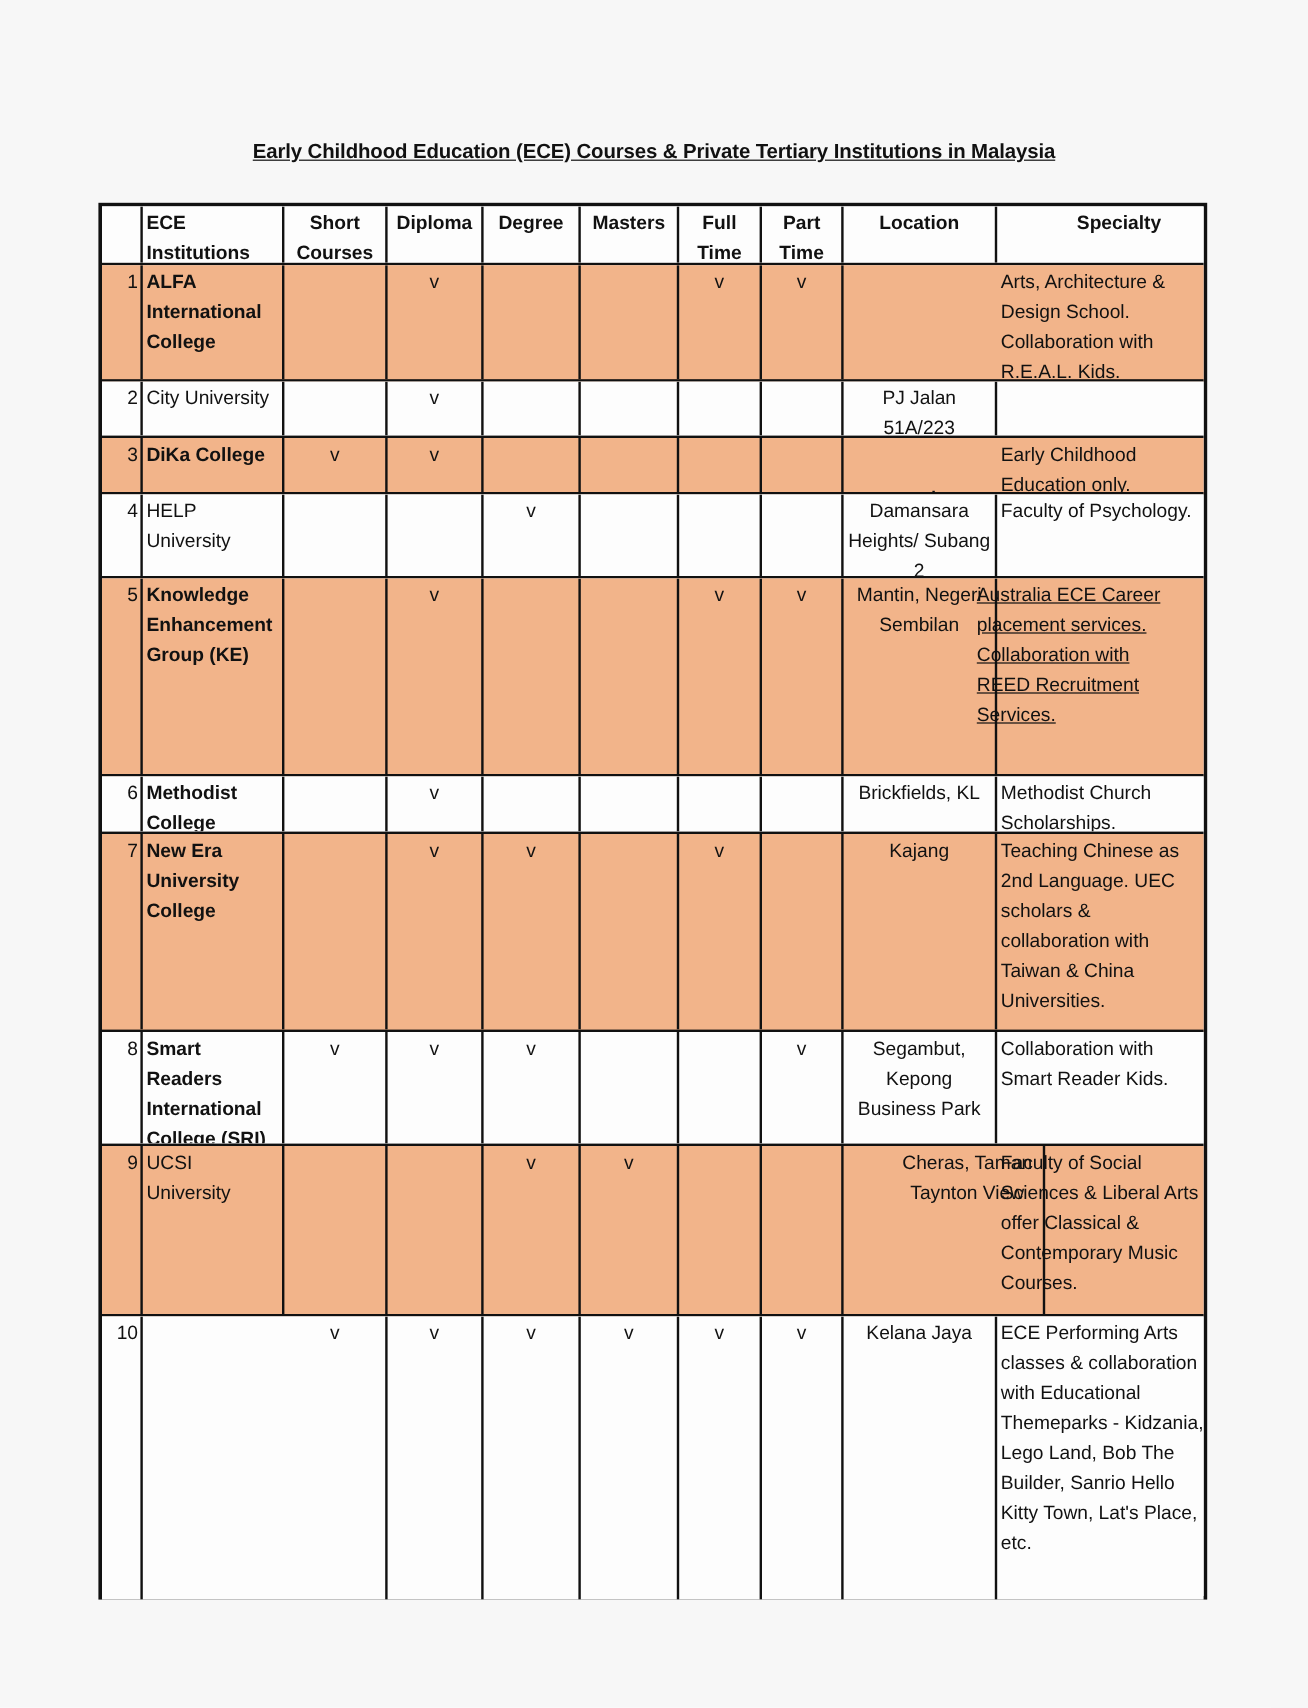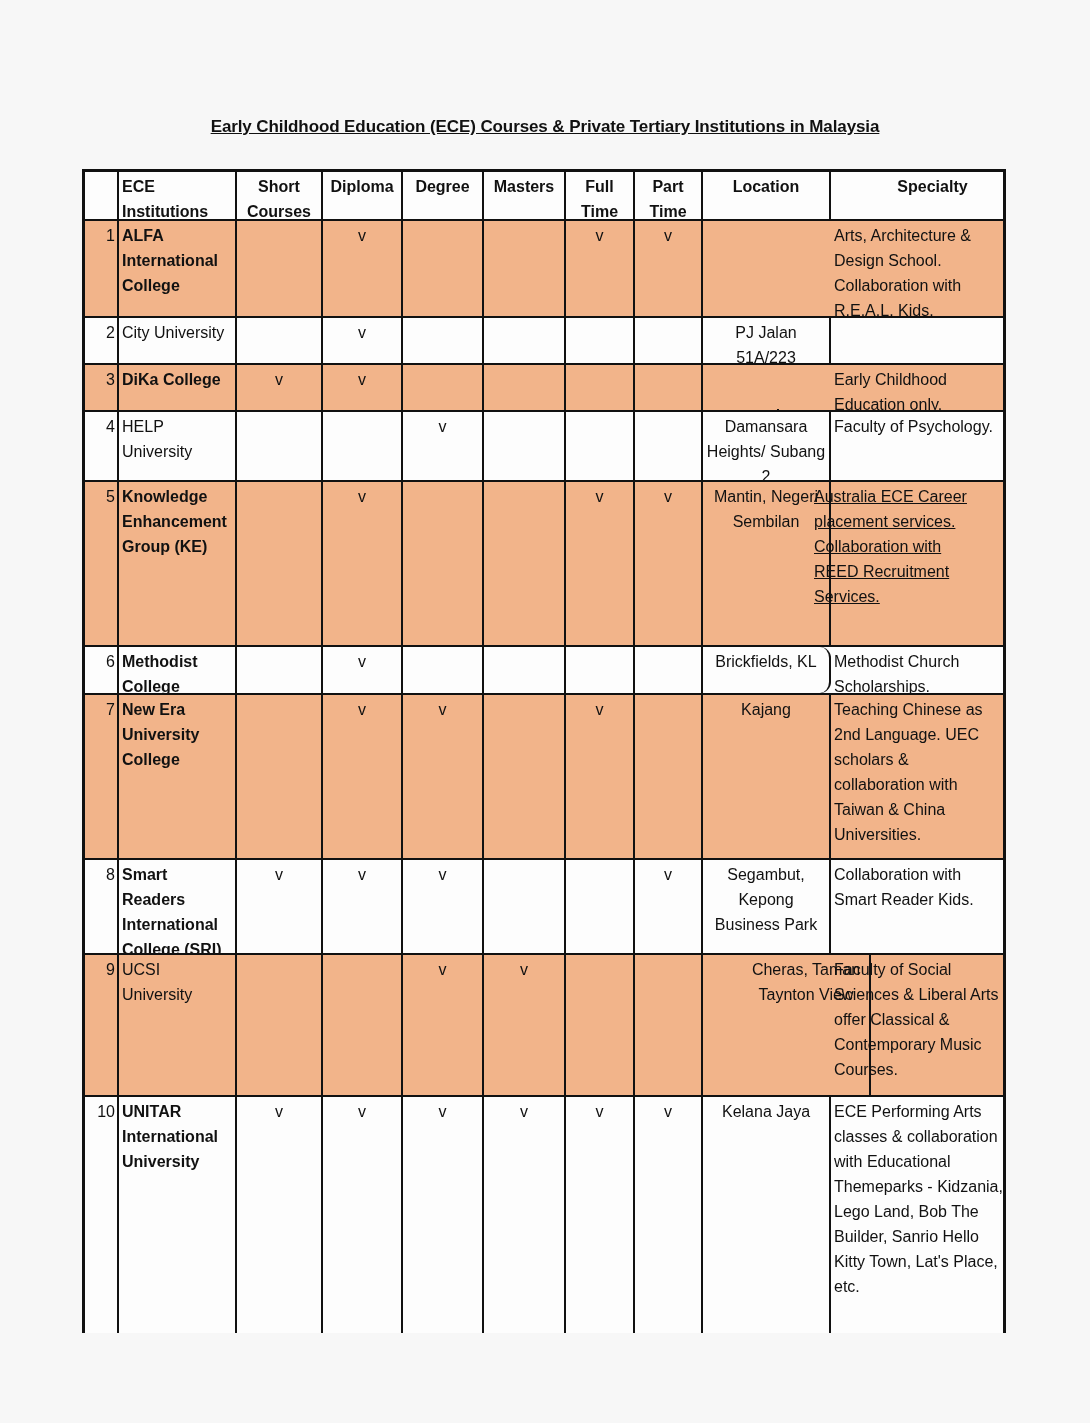--- a/index.html
+++ b/index.html
@@ -115,21 +115,21 @@
 </div>
     <div class="row plain" style="top: 475px; height: 48px;">
   <div class="cell c-num" style="left:0;width:34px;">6</div>
   <div class="cell c-left bold" style="left:34px;width:118px;">Methodist College</div>
   <div class="cell c-center" style="left:152px;width:86px;"></div>
   <div class="cell c-center" style="left:238px;width:80px;">v</div>
   <div class="cell c-center" style="left:318px;width:81px;"></div>
   <div class="cell c-center" style="left:399px;width:82px;"></div>
   <div class="cell c-center" style="left:481px;width:69px;"></div>
   <div class="cell c-center" style="left:550px;width:68px;"></div>
-  <div class="cell c-center" style="left:618px;width:128px;border-radius:11px;">Brickfields, KL</div>
+  <div class="cell c-center" style="left:618px;width:128px;">Brickfields, KL</div>
   <div class="cell c-left lastcol" style="left:746px;width:175px;">Methodist Church Scholarships.</div>
 </div>
     <div class="row shaded" style="top: 523px; height: 165px;">
   <div class="cell c-num" style="left:0;width:34px;">7</div>
   <div class="cell c-left bold" style="left:34px;width:118px;">New Era University College</div>
   <div class="cell c-center" style="left:152px;width:86px;"></div>
   <div class="cell c-center" style="left:238px;width:80px;">v</div>
   <div class="cell c-center" style="left:318px;width:81px;">v</div>
   <div class="cell c-center" style="left:399px;width:82px;"></div>
   <div class="cell c-center" style="left:481px;width:69px;">v</div>
@@ -156,21 +156,20 @@
   <div class="cell c-center" style="left:238px;width:80px;"></div>
   <div class="cell c-center" style="left:318px;width:81px;">v</div>
   <div class="cell c-center" style="left:399px;width:82px;">v</div>
   <div class="cell c-center" style="left:481px;width:69px;"></div>
   <div class="cell c-center" style="left:550px;width:68px;"></div>
   <div class="cell c-center" style="left:618px;width:128px;margin-left:40px;">Cheras, Taman Taynton View</div>
   <div class="cell c-left lastcol" style="left:746px;width:175px;">Faculty of Social Sciences &amp; Liberal Arts offer Classical &amp; Contemporary Music Courses.</div>
 </div>
     <div class="row plain last" style="top: 925px; height: 236px;">
   <div class="cell c-num" style="left:0;width:34px;">10</div>
-  <div class="cell c-left bold" style="left:34px;width:118px;">UNITAR International University</div>
   <div class="cell c-center" style="left:152px;width:86px;">v</div>
   <div class="cell c-center" style="left:238px;width:80px;">v</div>
   <div class="cell c-center" style="left:318px;width:81px;">v</div>
   <div class="cell c-center" style="left:399px;width:82px;">v</div>
   <div class="cell c-center" style="left:481px;width:69px;">v</div>
   <div class="cell c-center" style="left:550px;width:68px;">v</div>
   <div class="cell c-center" style="left:618px;width:128px;">Kelana Jaya</div>
   <div class="cell c-left lastcol" style="left:746px;width:175px;">ECE Performing Arts classes &amp; collaboration with Educational Themeparks - Kidzania, Lego Land, Bob The Builder, Sanrio Hello Kitty Town, Lat's Place, etc.</div>
 </div>
   </div>

